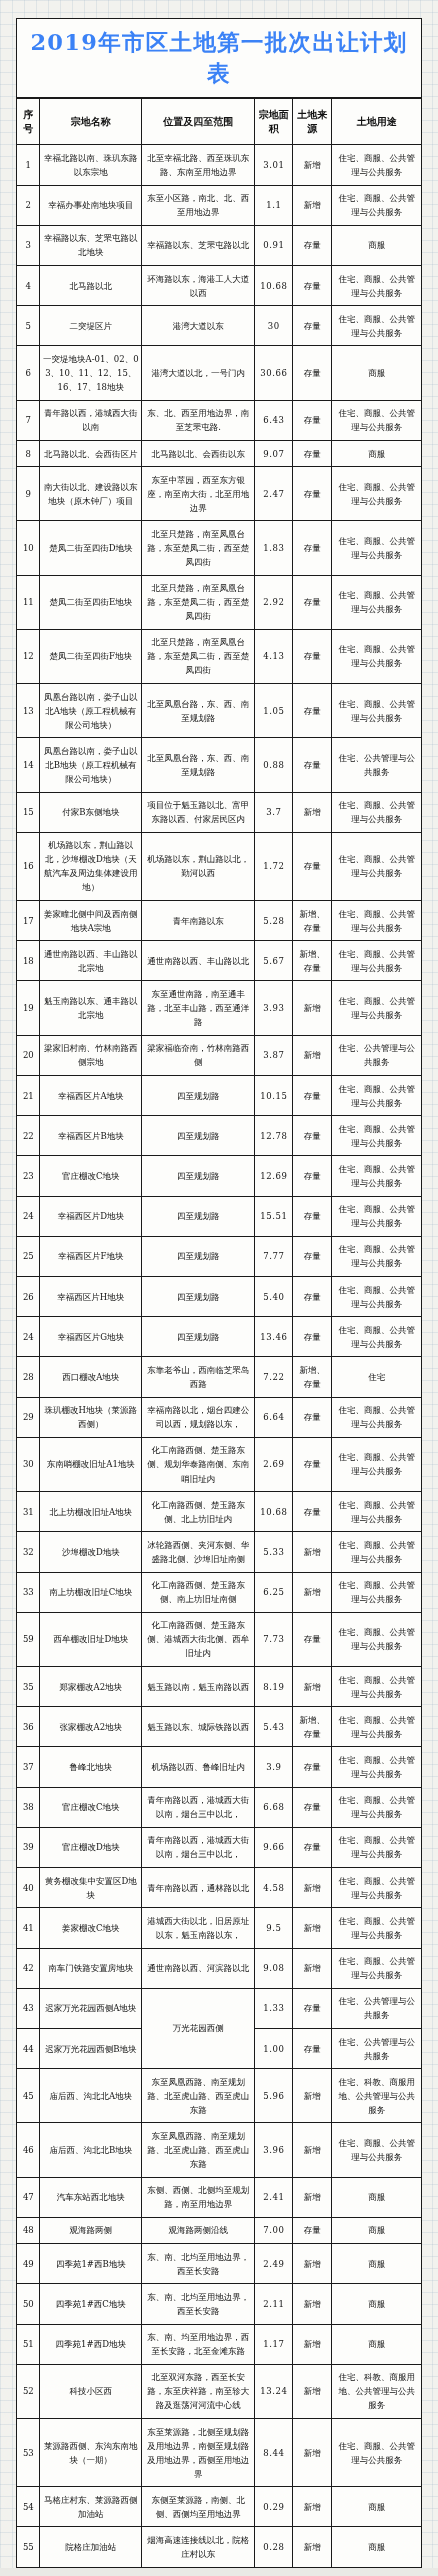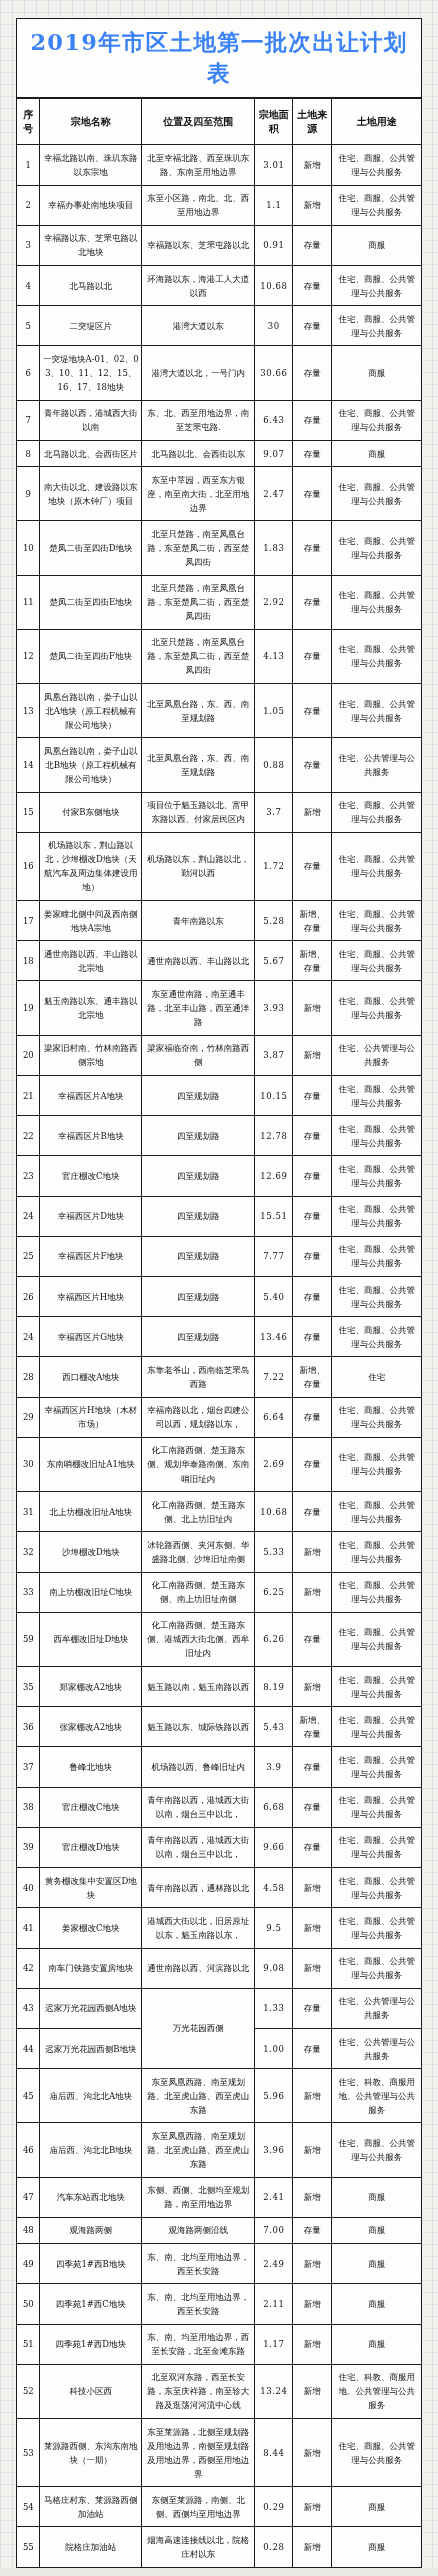--- a/index.html
+++ b/index.html
@@ -326,21 +326,21 @@
           <tr>
             <td class="c-no">28</td>
             <td class="c-name">西口棚改A地块</td>
             <td class="c-loc">东靠老爷山，西南临芝罘岛西路</td>
             <td class="c-area">7.22</td>
             <td class="c-src">新增、存量</td>
             <td class="c-use">住宅</td>
           </tr>
           <tr>
             <td class="c-no">29</td>
-            <td class="c-name">幸福西区片H地块（木材市场）</td>
+            <td class="c-name">珠玑棚改H地块（莱源路西侧）</td>
             <td class="c-loc">幸福南路以北，烟台四建公司以西，规划路以东，</td>
             <td class="c-area">6.64</td>
             <td class="c-src">存量</td>
             <td class="c-use">住宅、商服、公共管理与公共服务</td>
           </tr>
           <tr>
             <td class="c-no">30</td>
             <td class="c-name">东南哨棚改旧址A1地块</td>
             <td class="c-loc">化工南路西侧、楚玉路东侧、规划华泰路南侧、东南哨旧址内</td>
             <td class="c-area">2.69</td>
@@ -368,21 +368,21 @@
             <td class="c-name">南上坊棚改旧址C地块</td>
             <td class="c-loc">化工南路西侧、楚玉路东侧、南上坊旧址南侧</td>
             <td class="c-area">6.25</td>
             <td class="c-src">新增</td>
             <td class="c-use">住宅、商服、公共管理与公共服务</td>
           </tr>
           <tr>
             <td class="c-no">59</td>
             <td class="c-name">西牟棚改旧址D地块</td>
             <td class="c-loc">化工南路西侧、楚玉路东侧、港城西大街北侧、西牟旧址内</td>
-            <td class="c-area">6.26</td>
+            <td class="c-area">7.73</td>
             <td class="c-src">存量</td>
             <td class="c-use">住宅、商服、公共管理与公共服务</td>
           </tr>
           <tr>
             <td class="c-no">35</td>
             <td class="c-name">郑家棚改A2地块</td>
             <td class="c-loc">魁玉路以南，魁玉南路以西</td>
             <td class="c-area">8.19</td>
             <td class="c-src">新增</td>
             <td class="c-use">住宅、商服、公共管理与公共服务</td>

